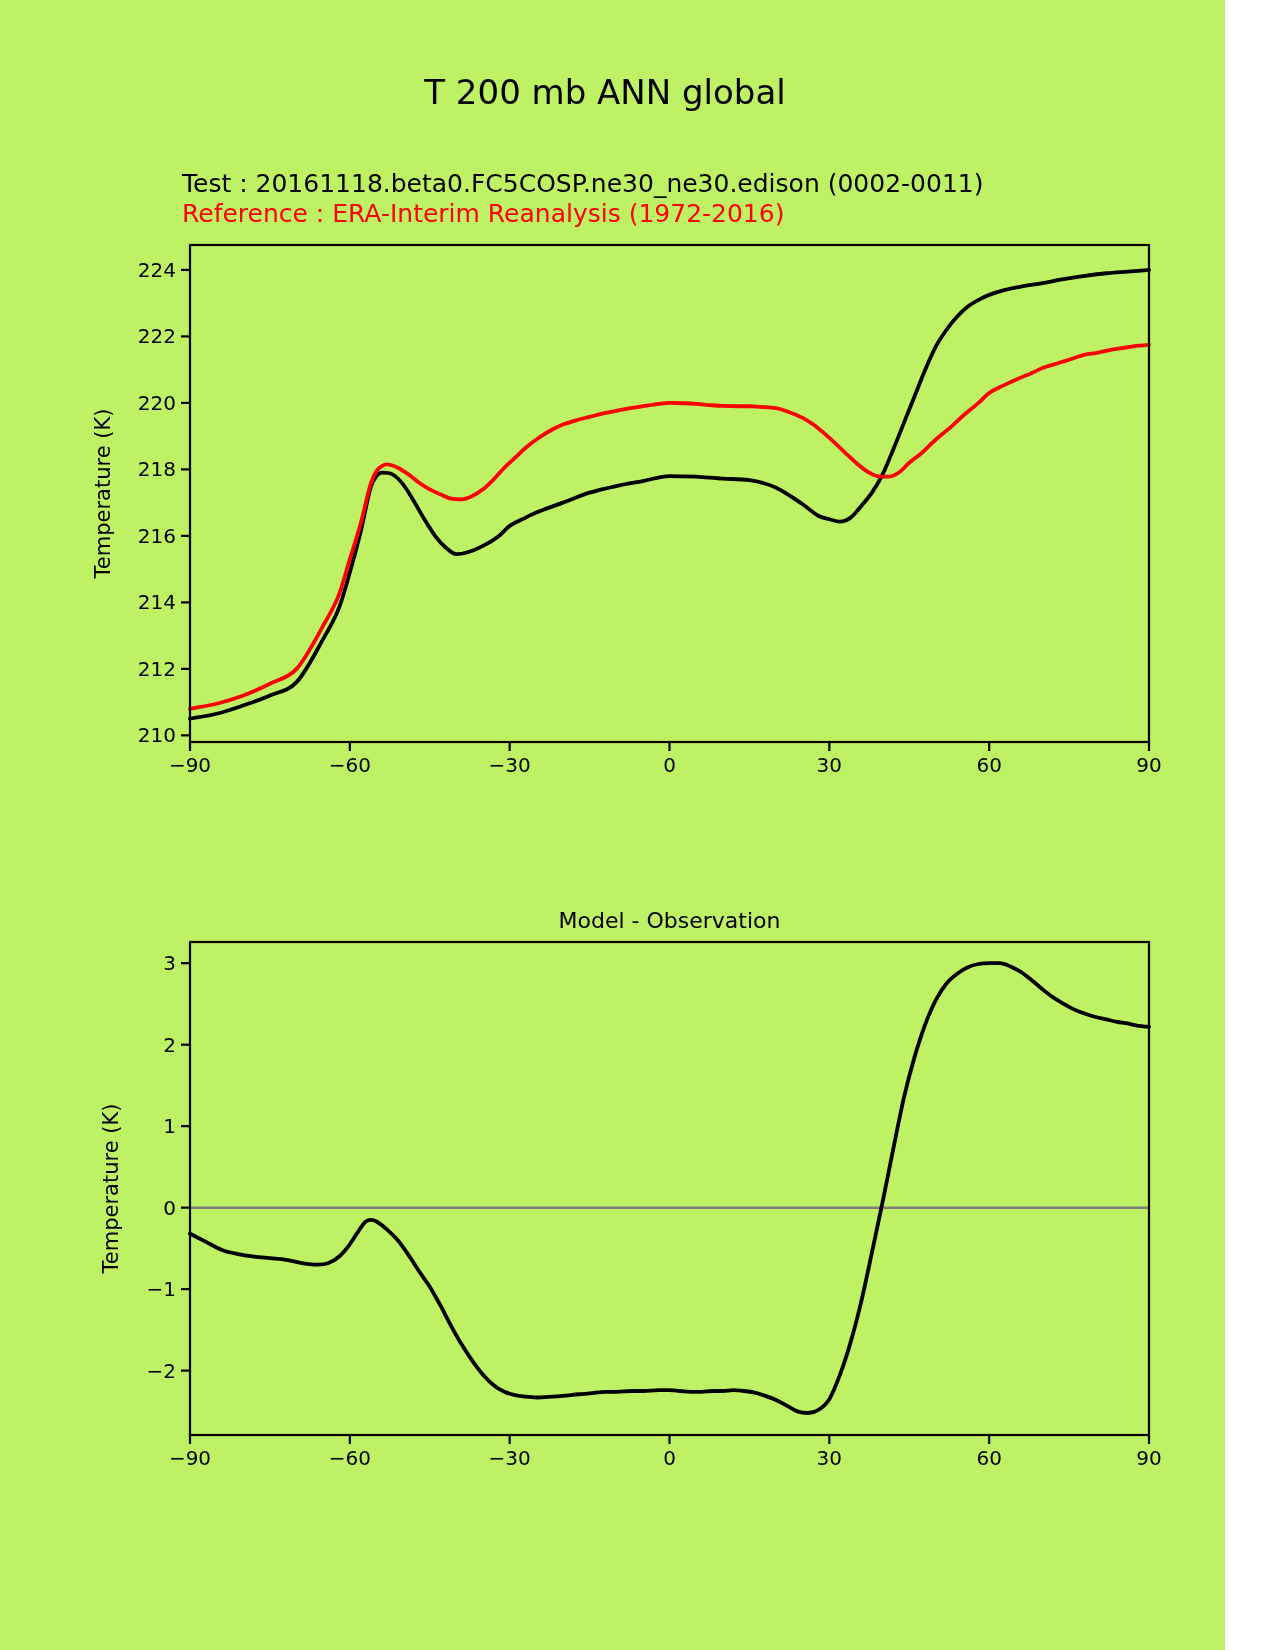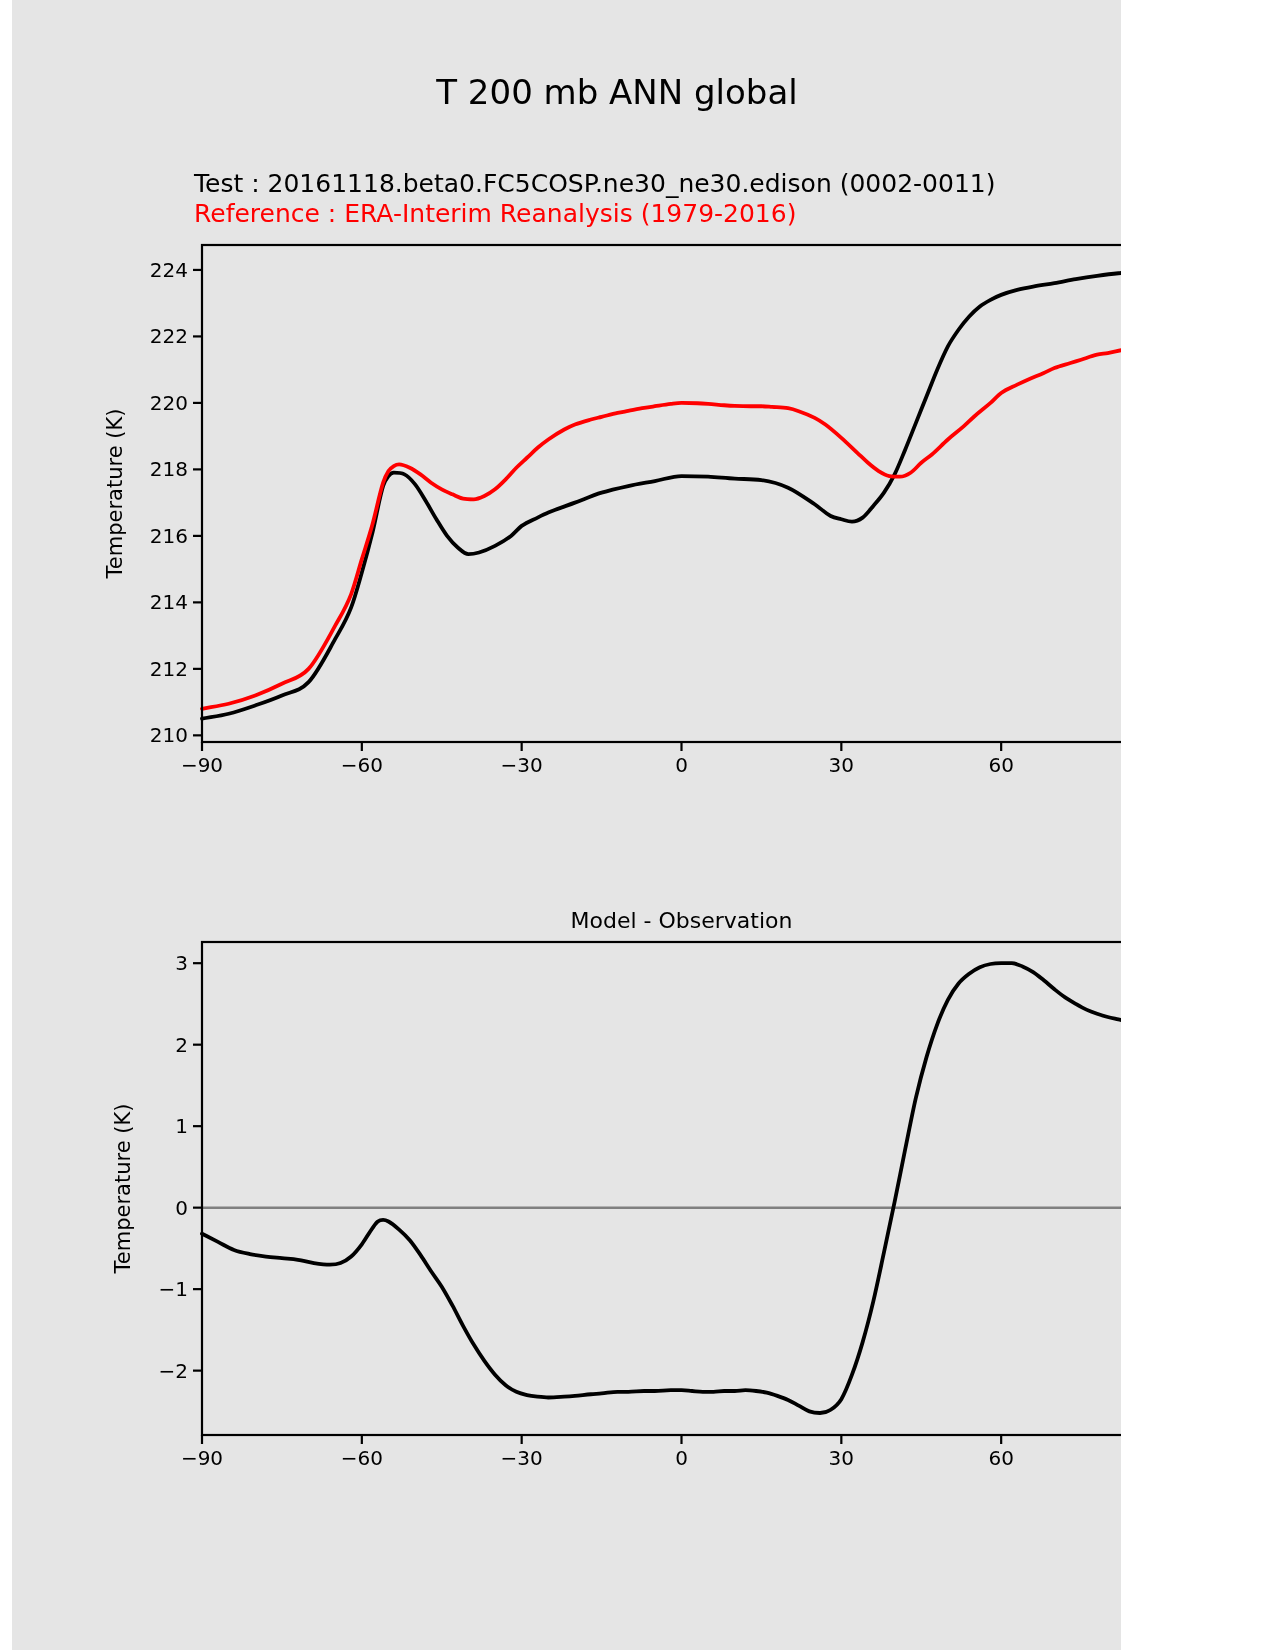--- a/index.html
+++ b/index.html
@@ -2,26 +2,25 @@
 <html><head>
 <meta charset="utf-8">
 <style>
   html, body {
     margin: 0;
     padding: 0;
     background: #ffffff;
   }
   .page {
     position: relative;
-    width: 1109px;
+    width: 1225px;
     height: 1650px;
-    background: #e5e5e5;
+    background: #bef264;
     font-family: "DejaVu Sans", sans-serif;
     overflow: hidden;
-    margin-left: 12px;
   }
   .main-title {
     position: absolute;
     top: 72px;
     left: 605px;
     transform: translateX(-50%);
     font-size: 34px;
     color: #000000;
     white-space: nowrap;
   }
@@ -42,21 +41,21 @@
     font-family: "DejaVu Sans", sans-serif;
     fill: #000000;
   }
 </style>
 </head>
 <body>
 
 <div class="page">
   <div class="main-title">T 200 mb ANN global</div>
   <div class="annot annot-test" style="color: rgb(0, 0, 0);">Test : 20161118.beta0.FC5COSP.ne30_ne30.edison (0002-0011)</div>
-  <div class="annot annot-ref" style="color: rgb(255, 0, 0);">Reference : ERA-Interim Reanalysis (1979-2016)</div>
+  <div class="annot annot-ref" style="color: rgb(255, 0, 0);">Reference : ERA-Interim Reanalysis (1972-2016)</div>
   <svg class="charts" id="charts-svg" width="1275" height="1650" viewBox="0 0 1275 1650">
       <path d="M 190.00 718.73 C 198.88 717.07, 207.76 715.96, 216.64 713.74 C 225.52 711.53, 234.40 708.48, 243.28 705.43 C 252.16 702.38, 261.04 699.34, 269.92 695.46 C 278.80 691.58, 287.68 691.58, 296.56 682.16 C 305.44 672.74, 314.31 654.92, 323.19 638.94 C 328.52 629.36, 333.85 621.35, 339.18 607.36 C 342.73 598.03, 346.28 584.92, 349.83 572.45 C 353.39 559.99, 356.94 546.97, 360.49 532.56 C 364.04 518.16, 367.59 497.10, 371.14 486.02 C 372.92 480.48, 374.70 478.26, 376.47 476.05 C 378.25 473.83, 380.02 472.72, 381.80 472.72 C 385.35 472.72, 388.90 472.72, 392.46 474.38 C 396.01 476.05, 399.56 479.93, 403.11 484.36 C 406.66 488.79, 410.21 495.16, 413.77 500.98 C 417.32 506.80, 420.87 513.45, 424.42 519.26 C 427.97 525.08, 431.53 531.18, 435.08 535.89 C 438.63 540.60, 442.18 544.47, 445.73 547.52 C 449.29 550.57, 452.84 554.17, 456.39 554.17 C 459.94 554.17, 463.49 553.52, 467.04 552.51 C 472.37 550.98, 477.70 548.63, 483.03 545.86 C 488.36 543.09, 493.68 540.04, 499.01 535.89 C 502.56 533.12, 506.11 528.50, 509.67 525.91 C 514.99 522.03, 520.32 520.23, 525.65 517.60 C 529.20 515.85, 532.75 514.11, 536.31 512.62 C 545.19 508.88, 554.06 505.97, 562.94 502.64 C 571.82 499.32, 580.70 495.44, 589.58 492.67 C 598.46 489.90, 607.34 487.96, 616.22 486.02 C 625.10 484.08, 633.98 482.70, 642.86 481.03 C 651.74 479.37, 660.62 476.05, 669.50 476.05 C 678.38 476.05, 687.26 476.27, 696.14 476.71 C 705.02 477.15, 713.90 478.24, 722.78 478.71 C 731.66 479.17, 740.54 478.79, 749.42 480.04 C 758.30 481.28, 767.18 483.64, 776.06 487.68 C 784.94 491.73, 793.81 498.30, 802.69 504.30 C 808.02 507.91, 813.35 513.17, 818.68 515.94 C 822.23 517.79, 825.78 518.32, 829.33 519.26 C 832.89 520.21, 836.44 521.59, 839.99 521.59 C 843.54 521.59, 847.09 520.21, 850.64 517.60 C 854.20 515.00, 857.75 510.12, 861.30 505.97 C 864.85 501.81, 868.40 497.93, 871.96 492.67 C 875.51 487.41, 879.06 481.59, 882.61 474.38 C 886.16 467.18, 889.71 458.04, 893.27 449.45 C 896.82 440.86, 900.37 431.72, 903.92 422.86 C 907.47 413.99, 911.03 405.13, 914.58 396.26 C 918.13 387.40, 921.68 377.98, 925.23 369.67 C 928.79 361.35, 932.34 353.04, 935.89 346.39 C 939.44 339.75, 942.99 334.76, 946.54 329.77 C 950.10 324.79, 953.65 320.35, 957.20 316.47 C 960.75 312.60, 964.30 309.27, 967.86 306.50 C 971.41 303.73, 974.96 301.79, 978.51 299.85 C 982.06 297.91, 985.61 296.25, 989.17 294.87 C 994.49 292.79, 999.82 291.26, 1005.15 289.88 C 1010.48 288.49, 1015.81 287.52, 1021.13 286.56 C 1028.24 285.26, 1035.34 284.45, 1042.44 283.23 C 1049.55 282.01, 1056.65 280.46, 1063.76 279.24 C 1070.86 278.02, 1077.96 276.91, 1085.07 275.92 C 1092.17 274.92, 1099.27 273.98, 1106.38 273.26 C 1113.48 272.54, 1120.59 272.15, 1127.69 271.60 C 1134.79 271.04, 1141.90 270.49, 1149.00 269.93" fill="none" stroke="#000000" stroke-width="3.8" stroke-linecap="round" stroke-linejoin="round"></path>
       <path d="M 190.00 708.76 C 198.88 707.09, 207.76 705.99, 216.64 703.77 C 225.52 701.55, 234.40 698.78, 243.28 695.46 C 252.16 692.13, 261.04 688.26, 269.92 683.82 C 278.80 679.39, 287.68 678.56, 296.56 668.86 C 305.44 659.17, 314.31 641.62, 323.19 625.65 C 328.52 616.06, 333.85 608.05, 339.18 594.06 C 342.73 584.74, 346.28 570.79, 349.83 559.16 C 353.39 547.52, 356.94 536.99, 360.49 524.25 C 364.04 511.51, 367.59 493.50, 371.14 482.70 C 372.92 477.29, 374.70 473.83, 376.47 471.06 C 378.25 468.29, 380.02 467.18, 381.80 466.07 C 383.58 464.97, 385.35 464.41, 387.13 464.41 C 390.68 464.41, 394.23 466.07, 397.78 467.74 C 401.34 469.40, 404.89 471.89, 408.44 474.38 C 411.99 476.88, 415.54 480.20, 419.09 482.70 C 422.65 485.19, 426.20 487.41, 429.75 489.34 C 433.30 491.28, 436.85 492.78, 440.41 494.33 C 443.96 495.88, 447.51 497.99, 451.06 498.65 C 454.61 499.32, 458.16 499.32, 461.72 499.32 C 465.27 499.32, 468.82 497.66, 472.37 495.99 C 475.92 494.33, 479.48 492.11, 483.03 489.34 C 486.58 486.57, 490.13 482.97, 493.68 479.37 C 497.24 475.77, 500.79 471.34, 504.34 467.74 C 507.89 464.13, 511.44 461.09, 514.99 457.76 C 518.55 454.44, 522.10 450.84, 525.65 447.79 C 529.20 444.74, 532.75 441.97, 536.31 439.48 C 541.63 435.74, 546.96 432.41, 552.29 429.51 C 555.84 427.57, 559.39 425.90, 562.94 424.52 C 568.27 422.44, 573.60 421.03, 578.93 419.53 C 582.48 418.53, 586.03 417.76, 589.58 416.87 C 594.91 415.54, 600.24 414.05, 605.57 412.88 C 609.12 412.11, 612.67 411.55, 616.22 410.89 C 621.55 409.89, 626.88 408.81, 632.21 407.90 C 635.76 407.29, 639.31 406.77, 642.86 406.23 C 648.19 405.43, 653.52 404.54, 658.84 403.91 C 662.40 403.48, 665.95 402.91, 669.50 402.91 C 674.83 402.91, 680.16 403.02, 685.48 403.24 C 689.04 403.39, 692.59 403.65, 696.14 403.91 C 701.47 404.29, 706.79 404.85, 712.12 405.24 C 715.67 405.50, 719.23 405.75, 722.78 405.90 C 728.11 406.12, 733.43 406.23, 738.76 406.23 C 742.31 406.23, 745.86 406.23, 749.42 406.23 C 752.97 406.23, 756.52 406.64, 760.07 406.90 C 765.40 407.29, 770.73 407.26, 776.06 408.23 C 779.61 408.88, 783.16 409.98, 786.71 411.22 C 792.04 413.08, 797.37 415.10, 802.69 417.87 C 806.25 419.72, 809.80 421.93, 813.35 424.52 C 818.68 428.40, 824.01 433.11, 829.33 437.82 C 834.66 442.53, 839.99 447.79, 845.32 452.78 C 848.87 456.10, 852.42 459.70, 855.97 462.75 C 859.52 465.80, 863.08 468.84, 866.63 471.06 C 870.18 473.28, 873.73 475.38, 877.28 476.05 C 880.84 476.71, 884.39 476.71, 887.94 476.71 C 891.49 476.71, 895.04 475.05, 898.59 472.72 C 902.15 470.40, 905.70 465.80, 909.25 462.75 C 912.80 459.70, 916.35 457.49, 919.91 454.44 C 925.23 449.87, 930.56 444.19, 935.89 439.48 C 941.22 434.77, 946.54 430.89, 951.87 426.18 C 955.42 423.04, 958.98 419.35, 962.53 416.21 C 967.86 411.50, 973.18 407.62, 978.51 402.91 C 982.06 399.77, 985.61 395.52, 989.17 392.94 C 994.49 389.06, 999.82 387.26, 1005.15 384.63 C 1008.70 382.87, 1012.25 381.21, 1015.81 379.64 C 1021.13 377.28, 1026.46 375.34, 1031.79 372.99 C 1035.34 371.42, 1038.89 369.39, 1042.44 368.00 C 1047.77 365.93, 1053.10 364.68, 1058.43 363.02 C 1061.98 361.91, 1065.53 360.80, 1069.08 359.69 C 1074.41 358.03, 1079.74 355.95, 1085.07 354.71 C 1088.62 353.87, 1092.17 353.69, 1095.72 353.04 C 1101.05 352.07, 1106.38 350.69, 1111.71 349.72 C 1115.26 349.07, 1118.81 348.59, 1122.36 348.06 C 1127.69 347.25, 1133.02 346.37, 1138.34 345.73 C 1141.90 345.30, 1145.45 345.06, 1149.00 344.73" fill="none" stroke="#ff0000" stroke-width="3.8" stroke-linecap="round" stroke-linejoin="round"></path>
       <rect x="190" y="245" width="959" height="497" fill="none" stroke="#000000" stroke-width="2.2"></rect>
       <line x1="190" y1="742" x2="190" y2="751" stroke="#000000" stroke-width="2.2"></line>
       <text x="190" y="772" text-anchor="middle" font-size="20">−90</text>
       <line x1="349.8333333333333" y1="742" x2="349.8333333333333" y2="751" stroke="#000000" stroke-width="2.2"></line>
       <text x="349.8333333333333" y="772" text-anchor="middle" font-size="20">−60</text>
       <line x1="509.66666666666663" y1="742" x2="509.66666666666663" y2="751" stroke="#000000" stroke-width="2.2"></line>
       <text x="509.66666666666663" y="772" text-anchor="middle" font-size="20">−30</text>

